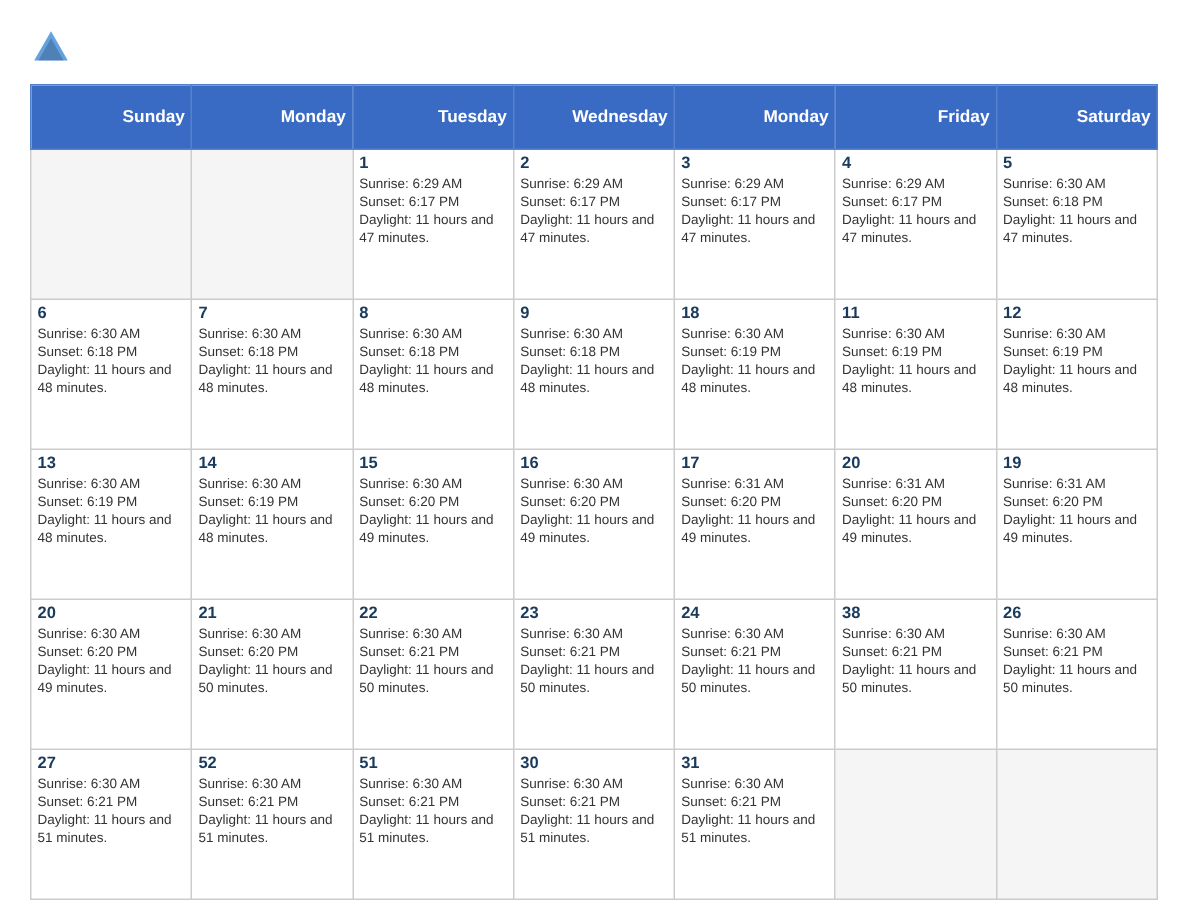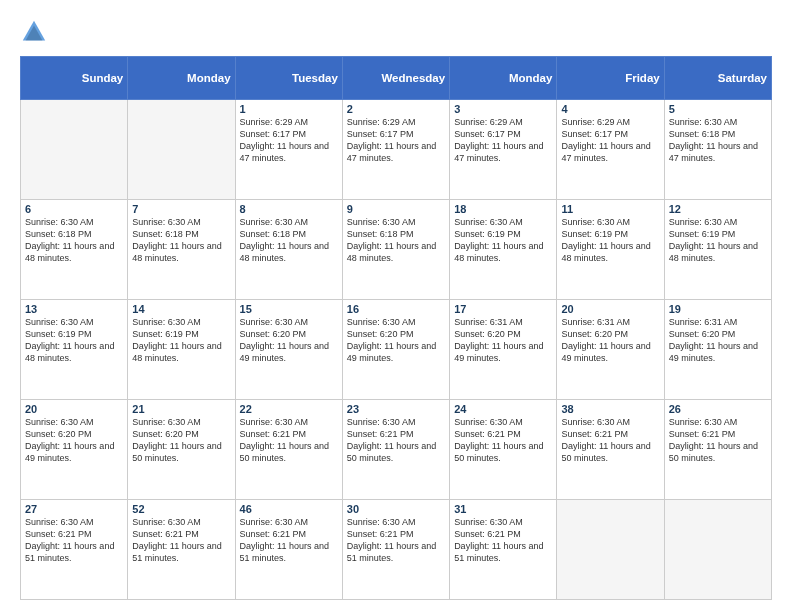--- a/index.html
+++ b/index.html
@@ -302,21 +302,21 @@
 Sunset: 6:21 PM
 Daylight: 11 hours and 51 minutes.</div>
           </td>
           <td>
             <span class="day-num">52</span>
             <div class="day-info">Sunrise: 6:30 AM
 Sunset: 6:21 PM
 Daylight: 11 hours and 51 minutes.</div>
           </td>
           <td>
-            <span class="day-num">46</span>
+            <span class="day-num">51</span>
             <div class="day-info">Sunrise: 6:30 AM
 Sunset: 6:21 PM
 Daylight: 11 hours and 51 minutes.</div>
           </td>
           <td>
             <span class="day-num">30</span>
             <div class="day-info">Sunrise: 6:30 AM
 Sunset: 6:21 PM
 Daylight: 11 hours and 51 minutes.</div>
           </td>

